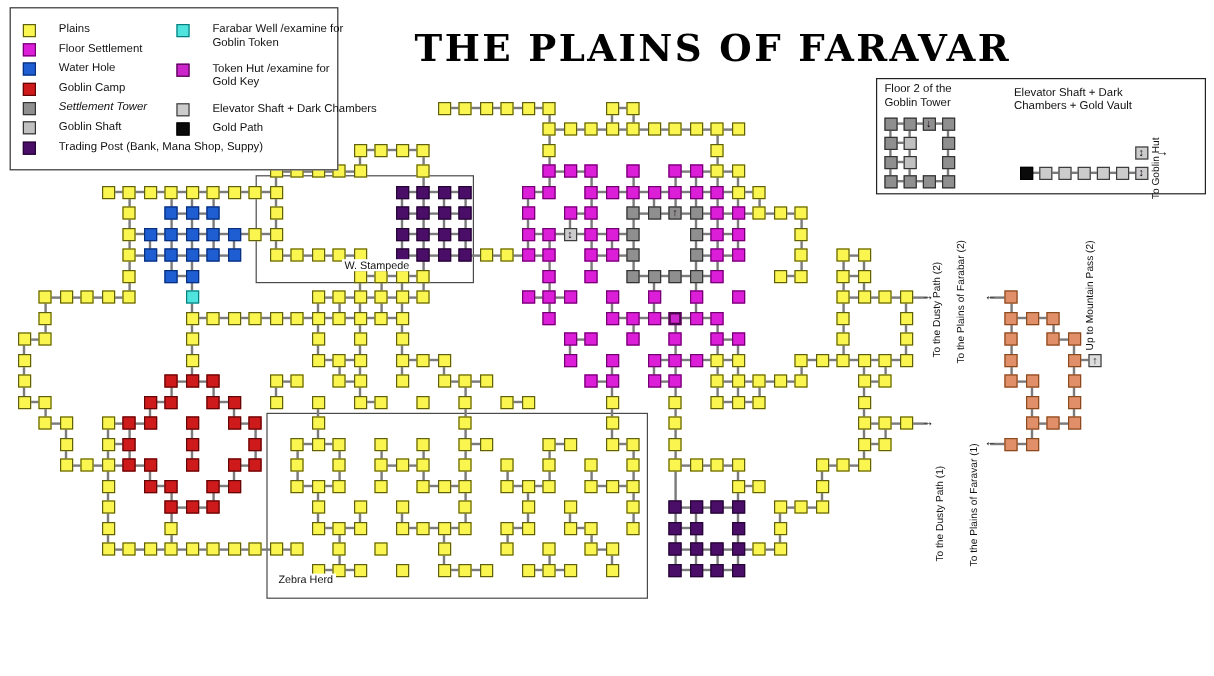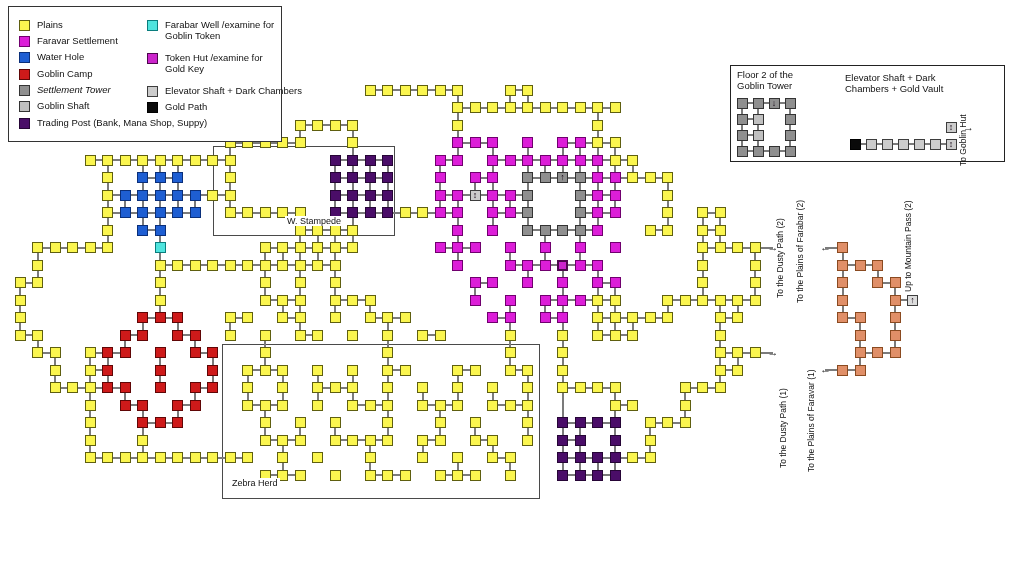--- a/index.html
+++ b/index.html
@@ -3,21 +3,21 @@
 <meta charset="utf-8">
 <style>
   html,body{margin:0;padding:0;background:#fff;}
   .page{position:relative;width:1012px;height:563px;background:#ffffff;overflow:hidden;
         font-family:"Liberation Sans",sans-serif;}
   .title{position:absolute;top:2px;left:594px;transform:translateX(-50%);
          font-family:"DejaVu Serif",serif;font-weight:bold;font-size:31px;
          letter-spacing:2px;text-transform:uppercase;white-space:nowrap;color:#000;z-index:1;}
   .legend{position:absolute;left:8px;top:6px;width:272px;height:134px;border:1px solid #333;
           background:#fff;z-index:6;}
-  .legend-row{position:absolute;font-size:9.5px;color:#111;line-height:11px;white-space:nowrap;}
+  .legend-row{position:absolute;font-size:9.5px;color:#111;line-height:11px;white-space:nowrap;margin-left:12px;}
   .sw{position:absolute;width:9px;height:9px;border:1px solid #000;}
   .rm{position:absolute;width:9px;height:9px;border:1px solid #000;z-index:2;
       font-size:9px;line-height:9px;text-align:center;color:#101;font-weight:bold;overflow:hidden;}
   .hut{width:7px;height:7px;border-width:2px;}
   .elder{background-image:
       linear-gradient(45deg, transparent 40%, #555 40%, #555 60%, transparent 60%),
       linear-gradient(135deg, transparent 40%, #555 40%, #555 60%, transparent 60%);}
   .eg{position:absolute;background:#7b7b7b;z-index:1;}
   .arw{position:absolute;font-size:11px;font-weight:bold;color:#222;z-index:2;line-height:11px;}
   .zone{position:absolute;border:1px solid #4a4a4a;z-index:0;}
@@ -26,28 +26,29 @@
           transform-origin:0 0;transform:rotate(-90deg);z-index:3;}
   .inset{position:absolute;border:1px solid #222;background:#fff;z-index:0;}
   .inset-label{position:absolute;font-size:9.5px;color:#111;line-height:11px;z-index:3;white-space:nowrap;}
   .watermark{position:absolute;left:550px;top:436px;font-family:"DejaVu Serif",serif;
              font-size:46px;letter-spacing:6px;color:rgba(170,170,170,0.75);z-index:5;white-space:nowrap;}
 </style>
 </head>
 <body>
 
 <div class="page">
+  <h1 class="title">The Plains of Faravar</h1>
   <div class="legend" id="legend">
       <div class="sw" style="left: 10px; top: 13px; background: rgb(251, 246, 79); border-color: rgb(95, 95, 16);"></div>
       <div class="legend-row" style="left: 28px; top: 12px;">
         <div>Plains</div>
       </div>
       <div class="sw" style="left: 10px; top: 29px; background: rgb(220, 30, 216); border-color: rgb(112, 0, 110);"></div>
       <div class="legend-row" style="left: 28px; top: 28px;">
-        <div>Faravar Settlement</div>
+        <div>Floor Settlement</div>
       </div>
       <div class="sw" style="left: 10px; top: 45px; background: rgb(30, 94, 210); border-color: rgb(10, 47, 122);"></div>
       <div class="legend-row" style="left: 28px; top: 44px;">
         <div>Water Hole</div>
       </div>
       <div class="sw" style="left: 10px; top: 62px; background: rgb(206, 26, 26); border-color: rgb(96, 6, 6);"></div>
       <div class="legend-row" style="left: 28px; top: 61px;">
         <div>Goblin Camp</div>
       </div>
       <div class="sw" style="left: 10px; top: 78px; background: rgb(143, 143, 143); border-color: rgb(51, 51, 51);"></div>

